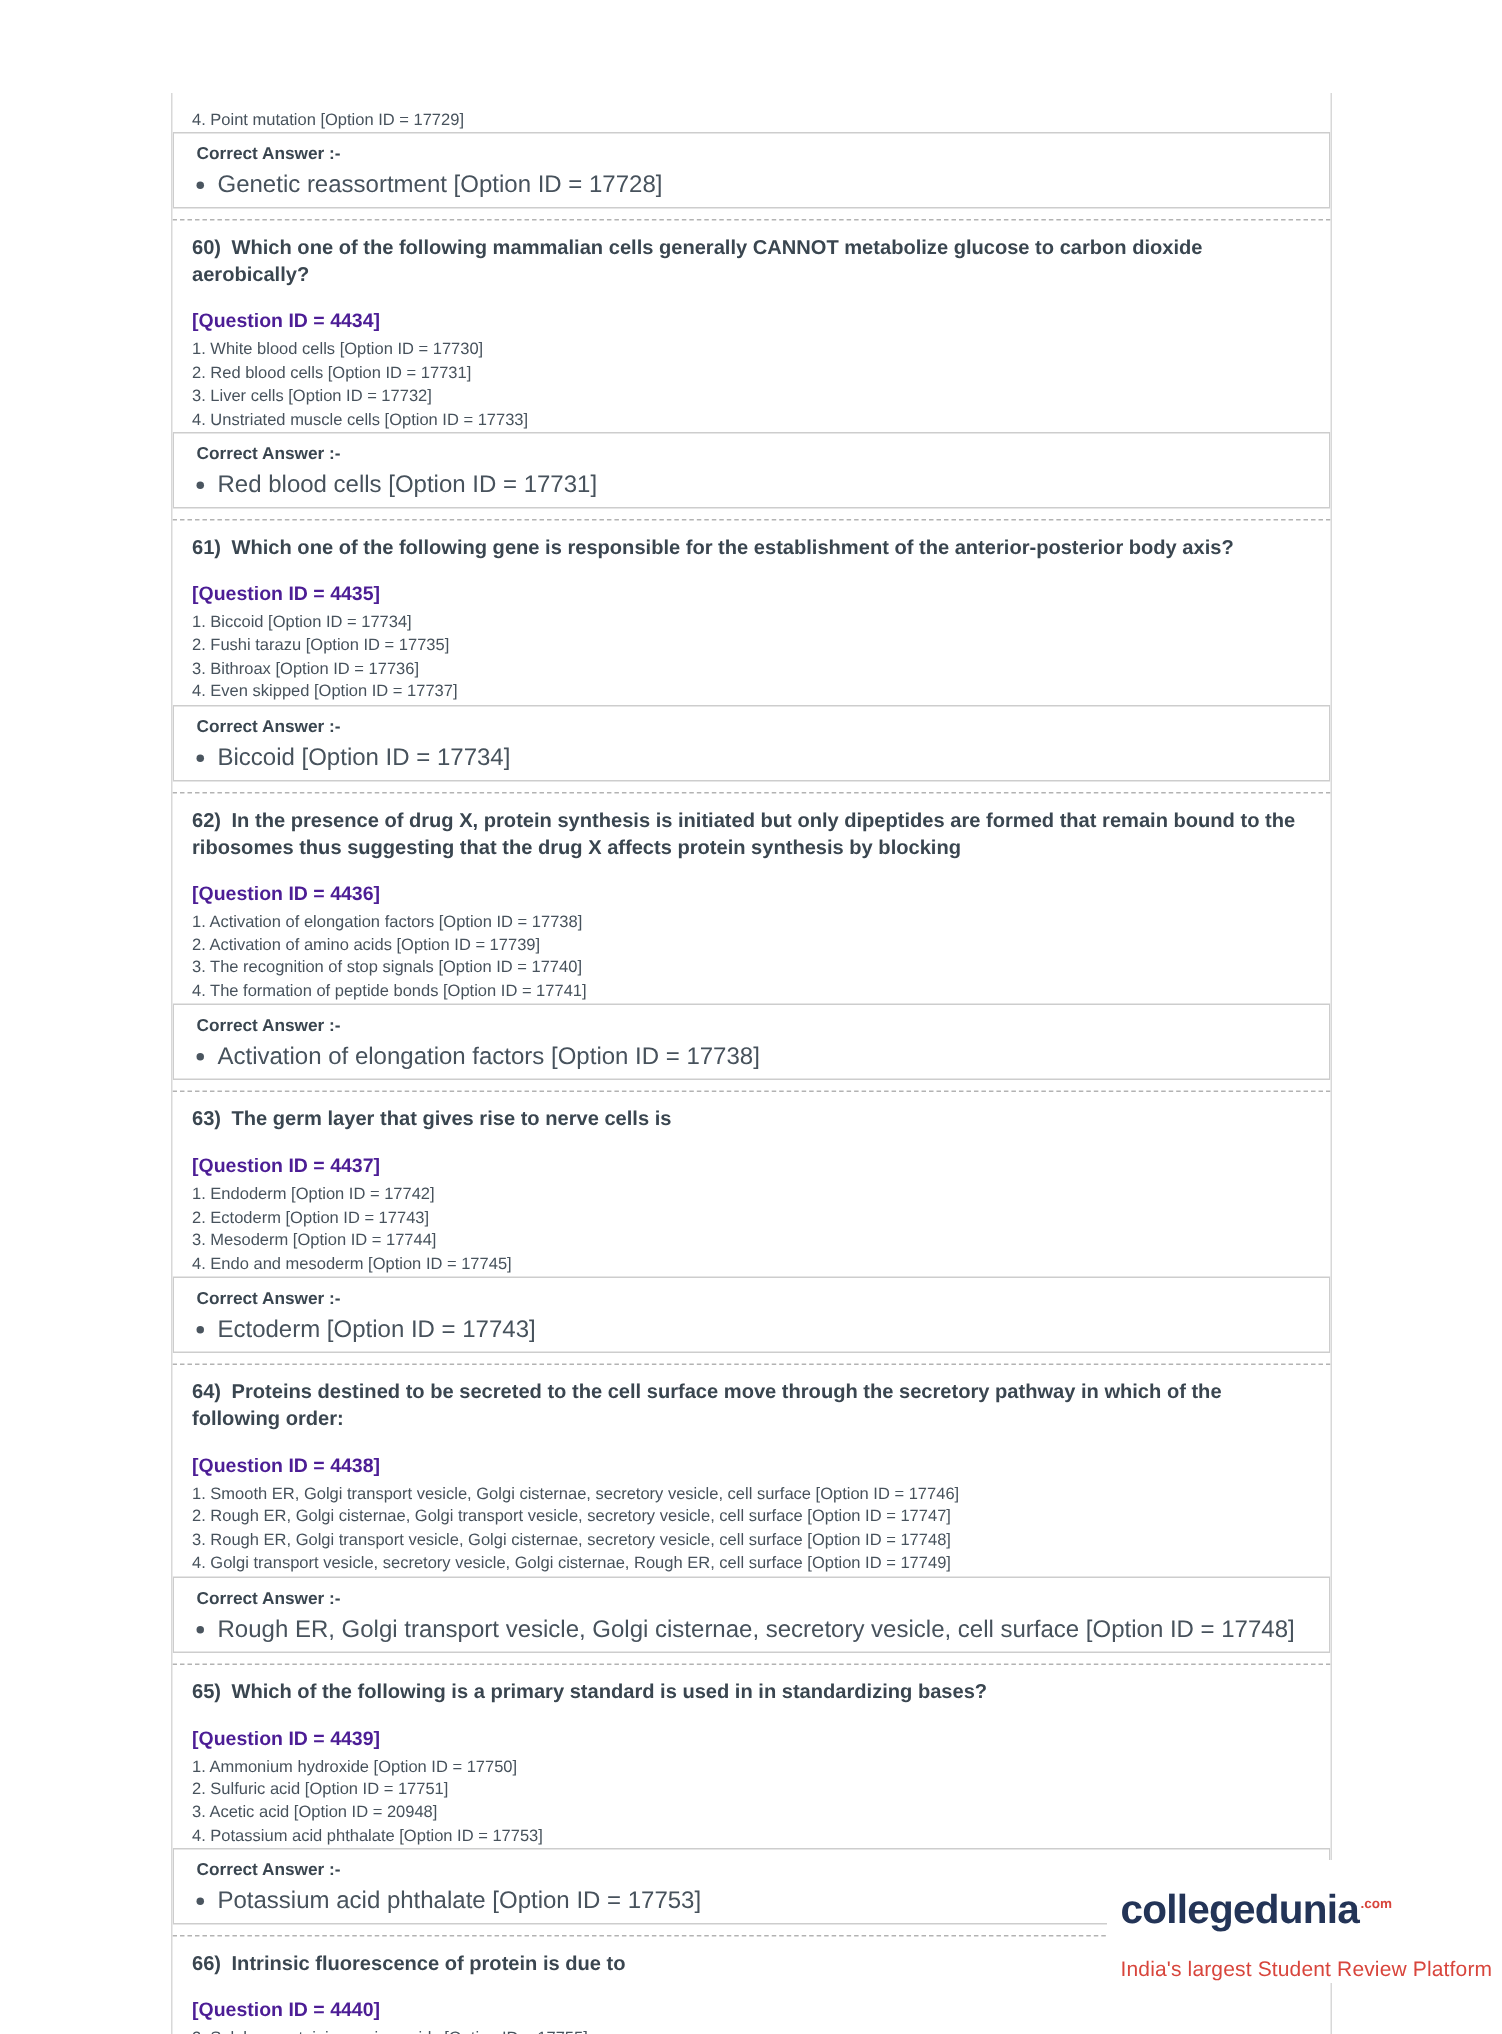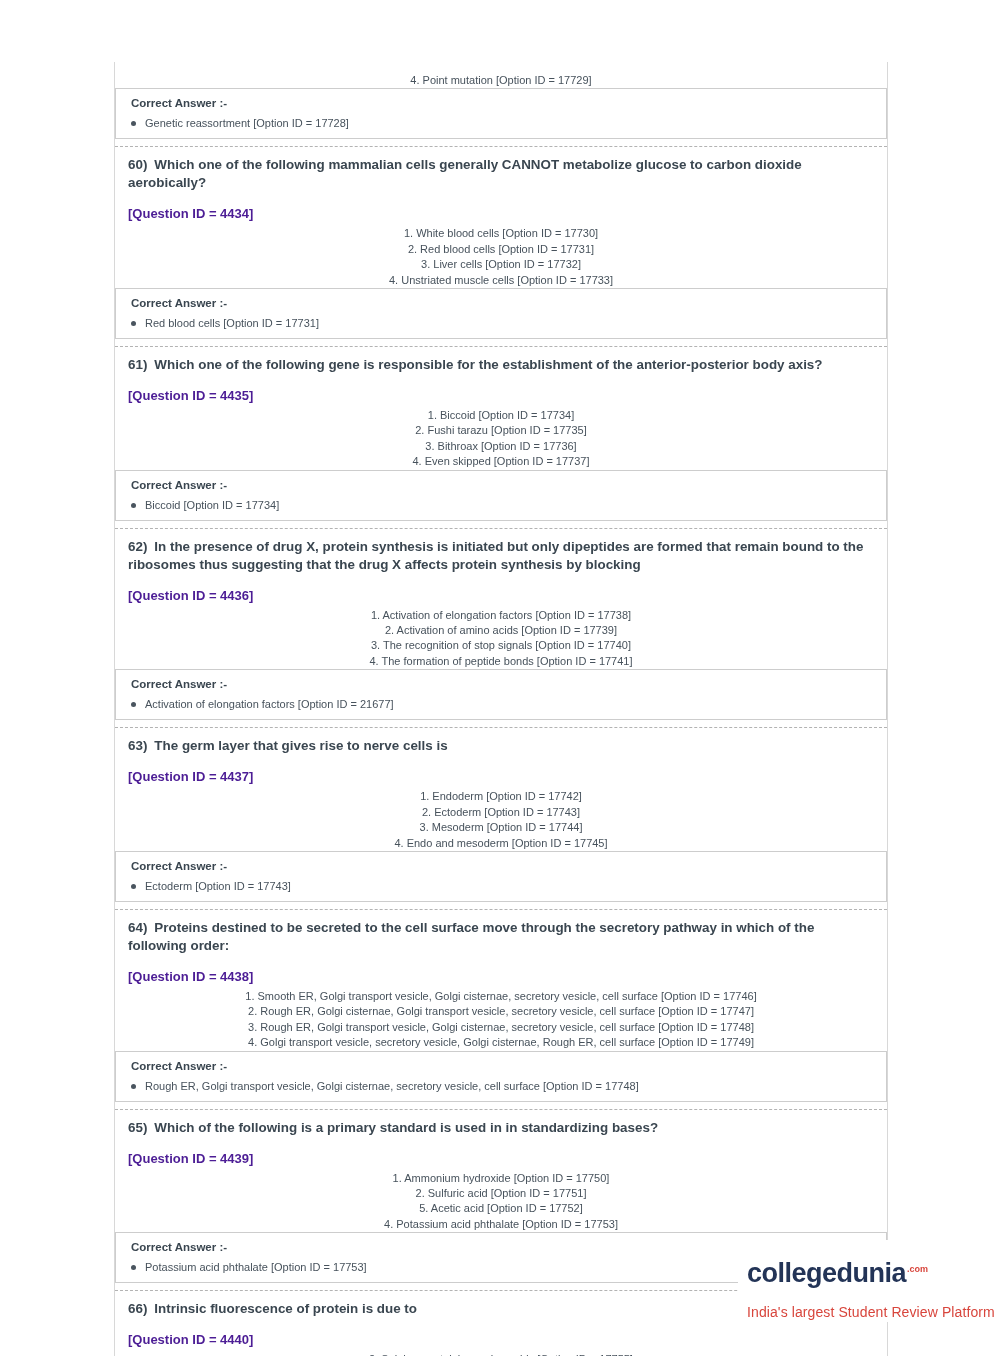--- a/index.html
+++ b/index.html
@@ -13,24 +13,24 @@
     position:absolute;left:114px;top:62px;width:772px;height:1294px;
     border-left:1px solid #d8d8d8;border-right:1px solid #d8d8d8;
     overflow:hidden;background:#fff;
   }
   .inner{padding:8px 13px 0 13px;}
   .q-block{padding-top:9px;}
   .q-block.first{padding-top:3px;}
   .q-title{font-size:13.4px;font-weight:bold;color:#3a4650;line-height:18px;}
   .q-num{margin-right:7px;}
   .q-id{font-size:13px;font-weight:bold;color:#4c1d95;margin-top:13px;margin-bottom:4px;line-height:17px;}
-  .opt{font-size:11px;line-height:15.4px;color:#47525c;text-align:center;}
+  .opt{font-size:11px;line-height:15.4px;color:#47525c;}
   .answer-box{border:1px solid #cdcdcd;margin:0 -13px 0 -13px;padding:7px 15px 8px 15px;background:#fff;}
   .ca-label{font-size:11.5px;font-weight:bold;color:#3a4650;line-height:14px;}
-  .ca-line{display:flex;align-items:center;margin-top:7px;font-size:11px;color:#47525c;line-height:13px;}
+  .ca-line{display:flex;align-items:center;margin-top:7px;font-size:16px;color:#47525c;line-height:13px;}
   .ca-line::before{content:"";width:5px;height:5px;border-radius:50%;background:#4a555f;margin-right:9px;flex:0 0 auto;}
   .dashed{border-top:1px dashed #b3b3b3;margin:7px -13px 0 -13px;height:0;}
   
   .logo{position:absolute;left:738px;top:1240px;width:256px;height:82px;background:#fff;display:flex;align-items:center;gap:9px;}
   .logo-text{display:flex;flex-direction:column;}
   .brand{font-size:27px;font-weight:bold;color:#233457;letter-spacing:-0.5px;line-height:28px;white-space:nowrap;margin-top:12px;}
   .dotcom{font-size:9px;color:#d8453c;font-weight:bold;vertical-align:super;margin-left:1px;letter-spacing:0;}
   .tagline{font-size:14px;color:#d8453c;margin-top:17px;letter-spacing:0.1px;white-space:nowrap;}
 </style>
 </head>
@@ -85,21 +85,21 @@
     <div class="q-block">
       <div class="q-title"><span class="q-num">62)</span><span>In the presence of drug X, protein synthesis is initiated but only dipeptides are formed that remain bound to the ribosomes thus suggesting that the drug X affects protein synthesis by blocking</span></div>
       <div class="q-id">[Question ID = 4436]</div>
       <div class="opt">1.  Activation of elongation factors [Option ID = 17738]</div>
       <div class="opt">2.  Activation of amino acids [Option ID = 17739]</div>
       <div class="opt">3.  The recognition of stop signals [Option ID = 17740]</div>
       <div class="opt">4.  The formation of peptide bonds [Option ID = 17741]</div>
       <div class="answer-box">
         <div class="ca-label">Correct Answer :-</div>
         <div class="ca-line">
-            <span>Activation of elongation factors [Option ID = 21677]</span>
+            <span>Activation of elongation factors [Option ID = 17738]</span>
           </div>
       </div>
       <div class="dashed"></div>
     </div>
 
     <div class="q-block">
       <div class="q-title"><span class="q-num">63)</span><span>The germ layer that gives rise to nerve cells is</span></div>
       <div class="q-id">[Question ID = 4437]</div>
       <div class="opt">1.  Endoderm [Option ID = 17742]</div>
       <div class="opt">2.  Ectoderm [Option ID = 17743]</div>
@@ -128,21 +128,21 @@
           </div>
       </div>
       <div class="dashed"></div>
     </div>
 
     <div class="q-block">
       <div class="q-title"><span class="q-num">65)</span><span>Which of the following is a primary standard is used in  in standardizing bases?</span></div>
       <div class="q-id">[Question ID = 4439]</div>
       <div class="opt">1.  Ammonium hydroxide [Option ID = 17750]</div>
       <div class="opt">2.  Sulfuric acid [Option ID = 17751]</div>
-      <div class="opt">5.  Acetic acid [Option ID = 17752]</div>
+      <div class="opt">3.  Acetic acid [Option ID = 20948]</div>
       <div class="opt">4.  Potassium acid phthalate [Option ID = 17753]</div>
       <div class="answer-box">
         <div class="ca-label">Correct Answer :-</div>
         <div class="ca-line">
             <span>Potassium acid phthalate [Option ID = 17753]</span>
           </div>
       </div>
       <div class="dashed"></div>
     </div>
 

